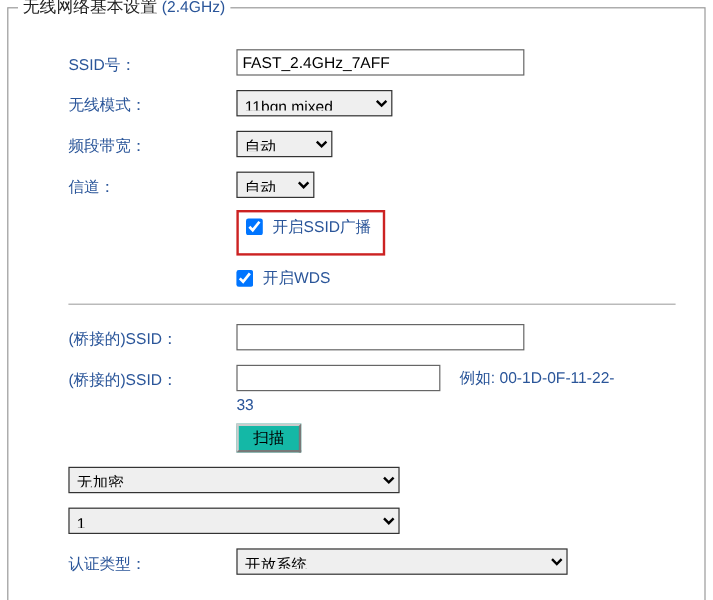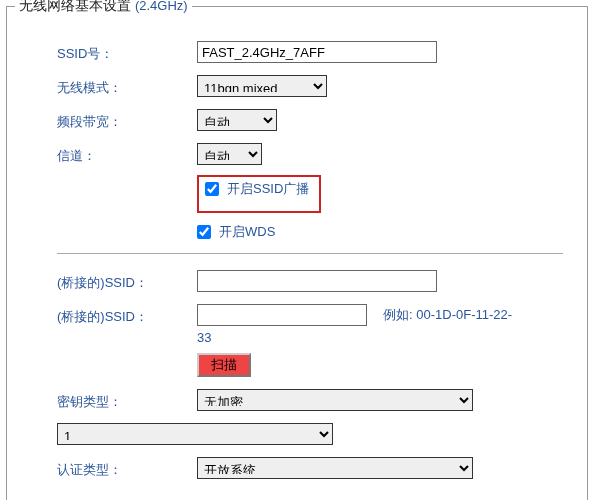--- a/index.html
+++ b/index.html
@@ -96,21 +96,21 @@
     }
     .example-sub {
       color: #2a5599;
       margin-left: 140px;
       margin-top: -6px;
       margin-bottom: 8px;
     }
     button.scan {
       height: 24px;
       border: 2px outset #ccc;
-      background: #ef4444;
+      background: #14b8a6;
       padding: 0 12px;
       font-family: inherit;
       font-size: 13px;
       cursor: pointer;
     }
     hr.sep {
       border: none;
       border-top: 1px solid #aaa;
       margin: 12px 0 14px 0;
     }
@@ -197,21 +197,20 @@
     <div class="example-sub">33</div>
 
     <div class="row">
       <div class="label"></div>
       <div class="field">
         <button class="scan">扫描</button>
       </div>
     </div>
 
     <div class="row">
-      <div class="label">密钥类型：</div>
       <div class="field">
         <select class="sel-wide">
           <option>无加密</option>
         </select>
       </div>
     </div>
 
     <div class="row">
       <div class="field">
         <select class="sel-wide">

